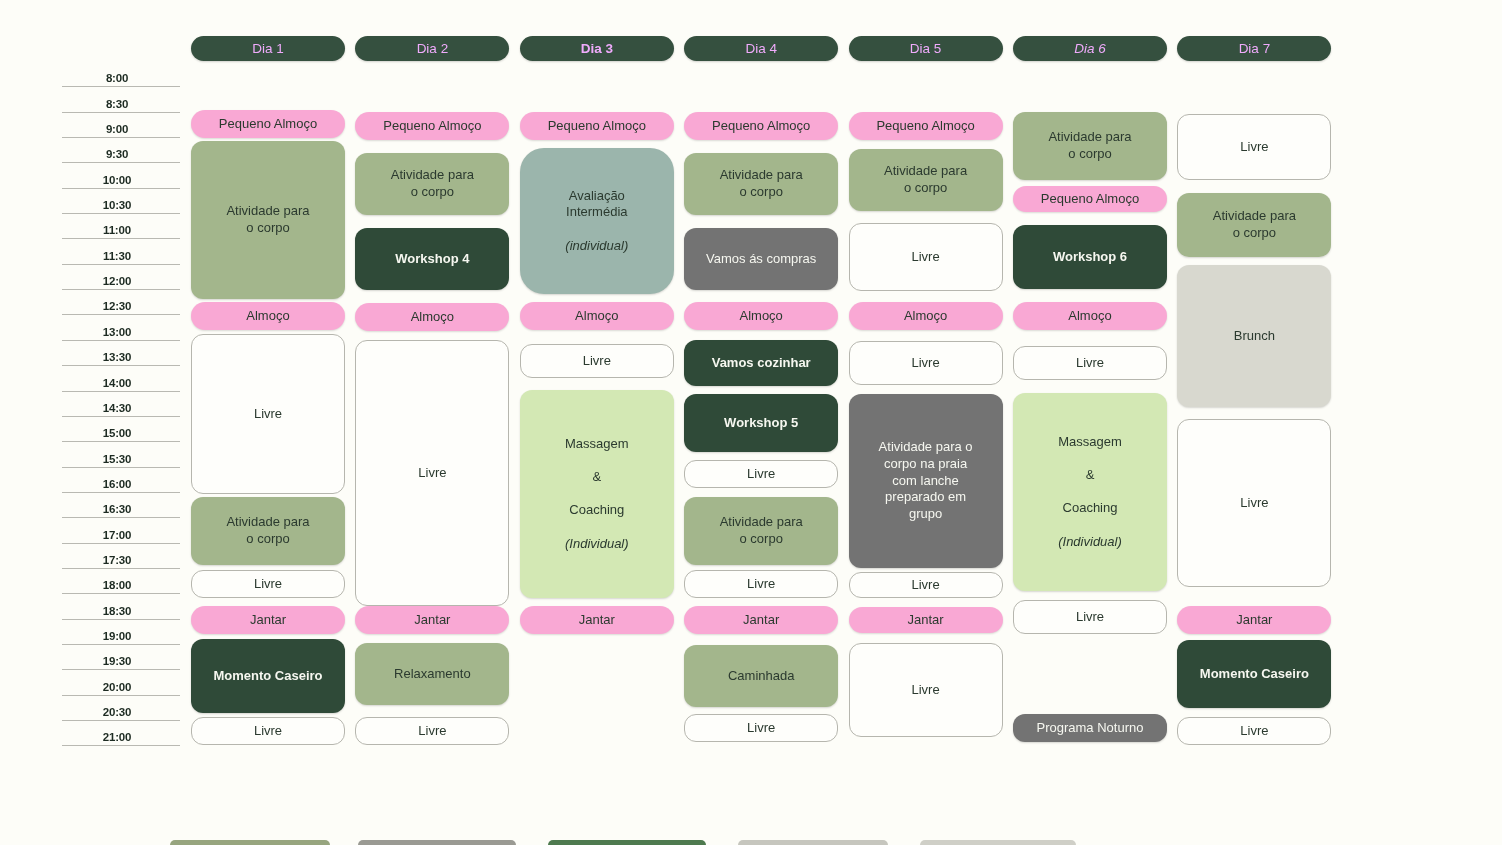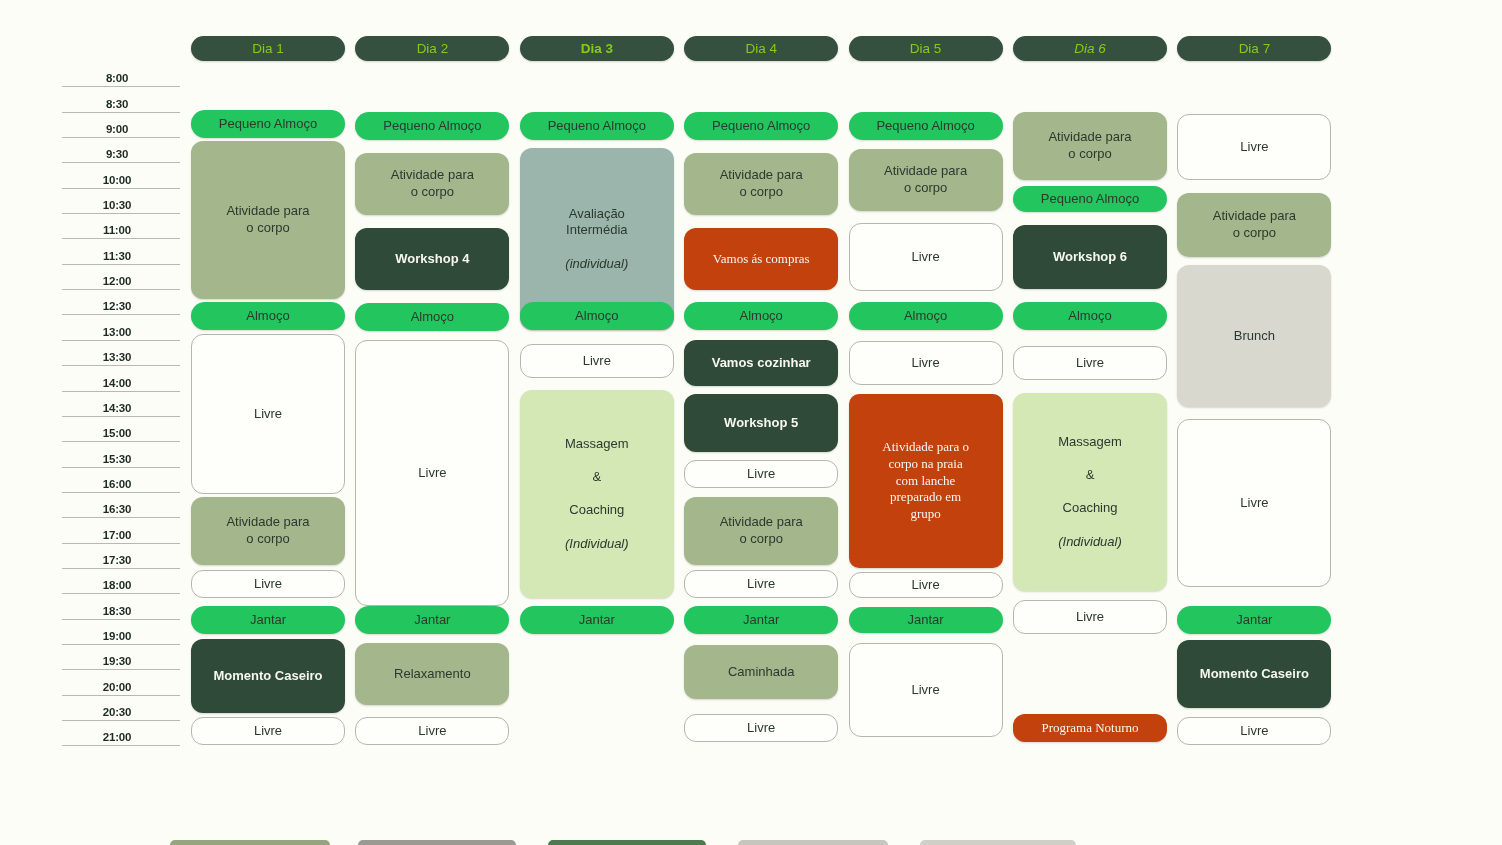--- a/index.html
+++ b/index.html
@@ -23,21 +23,21 @@
     text-align: center;
     font-size: 11.5px; font-weight: bold; color: #1d2b22;
     letter-spacing: -0.2px;
   }
 
   
   .day-head {
     position: absolute; top: 36px; height: 25px;
     border-radius: 13px;
     background: #35503f;
-    color: #84cc16;
+    color: #f0abfc;
     font-size: 13.5px;
     display: flex; align-items: center; justify-content: center;
     box-shadow: 0 1px 2px rgba(0,0,0,.18);
   }
 
   
   .col { position: absolute; top: 0; height: 845px; }
   .blk {
     position: absolute; left: 0; right: 0;
     border-radius: 12px;
@@ -45,24 +45,24 @@
     text-align: center;
     font-size: 13px; line-height: 1.28;
     padding: 3px 7px;
     box-shadow: 0 1px 2px rgba(0,0,0,.16);
     overflow: hidden;
   }
   .blk .txt { white-space: pre-line; }
   .blk em { font-style: italic; }
 
   
-  .v-meal   { background: #22c55e; color: #2b3a2f; border-radius: 14px; box-shadow: 0 1px 2px rgba(0,0,0,.14); }
+  .v-meal   { background: #f9a8d4; color: #2b3a2f; border-radius: 14px; box-shadow: 0 1px 2px rgba(0,0,0,.14); }
   .v-free   { background: #fefefb; color: #2b3a2f; border: 1px solid #b6b6ae; border-radius: 12px; box-shadow: none; }
   .v-sage   { background: #a3b68c; color: #2b3a2f; }
-  .v-mid    { background: #c2410c; color: #f6f7f0; font-family: Liberation Serif, serif; }
+  .v-mid    { background: #737373; color: #f6f7f0; }
   .v-dark   { background: #2f4a38; color: #f6f7f0; }
   .v-light  { background: #d3e8b4; color: #2b3a2f; }
   .v-teal   { background: #9bb5ac; color: #2b3a2f; }
   .v-grey   { background: #d8d8cf; color: #2b3a2f; }
 
   .bold { font-weight: bold; }
 
   
   .sliver {
     position: absolute; bottom: 0; height: 5px;
@@ -217,21 +217,21 @@
         </div>
         <div class="blk v-free" style="top: 717px; height: 28px;">
           <div><span class="txt">Livre</span></div>
         </div>
       </div>
       <div class="day-head" style="left: 519.8px; width: 154px; font-weight: bold;">Dia 3</div>
       <div class="col" style="left: 519.8px; width: 154px;">
         <div class="blk v-meal" style="top: 112px; height: 28px;">
           <div><span class="txt">Pequeno Almoço</span></div>
         </div>
-        <div class="blk v-teal" style="top: 148px; height: 182px;">
+        <div class="blk v-teal" style="top: 148px; height: 146px; border-radius: 24px;">
           <div><span class="txt">Avaliação
 Intermédia</span><br><br><em>(individual)</em></div>
         </div>
         <div class="blk v-meal" style="top: 302px; height: 28px;">
           <div><span class="txt">Almoço</span></div>
         </div>
         <div class="blk v-free" style="top: 344px; height: 34px;">
           <div><span class="txt">Livre</span></div>
         </div>
         <div class="blk v-light" style="top: 390px; height: 208px;">
@@ -272,21 +272,21 @@
         <div class="blk v-sage" style="top: 497px; height: 68px;">
           <div><span class="txt">Atividade para
 o corpo</span></div>
         </div>
         <div class="blk v-free" style="top: 570px; height: 28px;">
           <div><span class="txt">Livre</span></div>
         </div>
         <div class="blk v-meal" style="top: 606px; height: 28px;">
           <div><span class="txt">Jantar</span></div>
         </div>
-        <div class="blk v-sage" style="top: 645px; height: 54px;">
+        <div class="blk v-sage" style="top: 645px; height: 62px;">
           <div><span class="txt">Caminhada</span></div>
         </div>
         <div class="blk v-free" style="top: 714px; height: 28px;">
           <div><span class="txt">Livre</span></div>
         </div>
       </div>
       <div class="day-head" style="left: 848.6px; width: 154px;">Dia 5</div>
       <div class="col" style="left: 848.6px; width: 154px;">
         <div class="blk v-meal" style="top: 112px; height: 28px;">
           <div><span class="txt">Pequeno Almoço</span></div>
@@ -297,21 +297,21 @@
         </div>
         <div class="blk v-free" style="top: 223px; height: 68px;">
           <div><span class="txt">Livre</span></div>
         </div>
         <div class="blk v-meal" style="top: 302px; height: 28px;">
           <div><span class="txt">Almoço</span></div>
         </div>
         <div class="blk v-free" style="top: 341px; height: 44px;">
           <div><span class="txt">Livre</span></div>
         </div>
-        <div class="blk v-mid" style="top: 394px; height: 174px; border-radius: 10px;">
+        <div class="blk v-mid" style="top: 394px; height: 174px;">
           <div><span class="txt">Atividade para o
 corpo na praia
 com lanche
 preparado em
 grupo</span></div>
         </div>
         <div class="blk v-free" style="top: 572px; height: 26px;">
           <div><span class="txt">Livre</span></div>
         </div>
         <div class="blk v-meal" style="top: 607px; height: 26px;">

